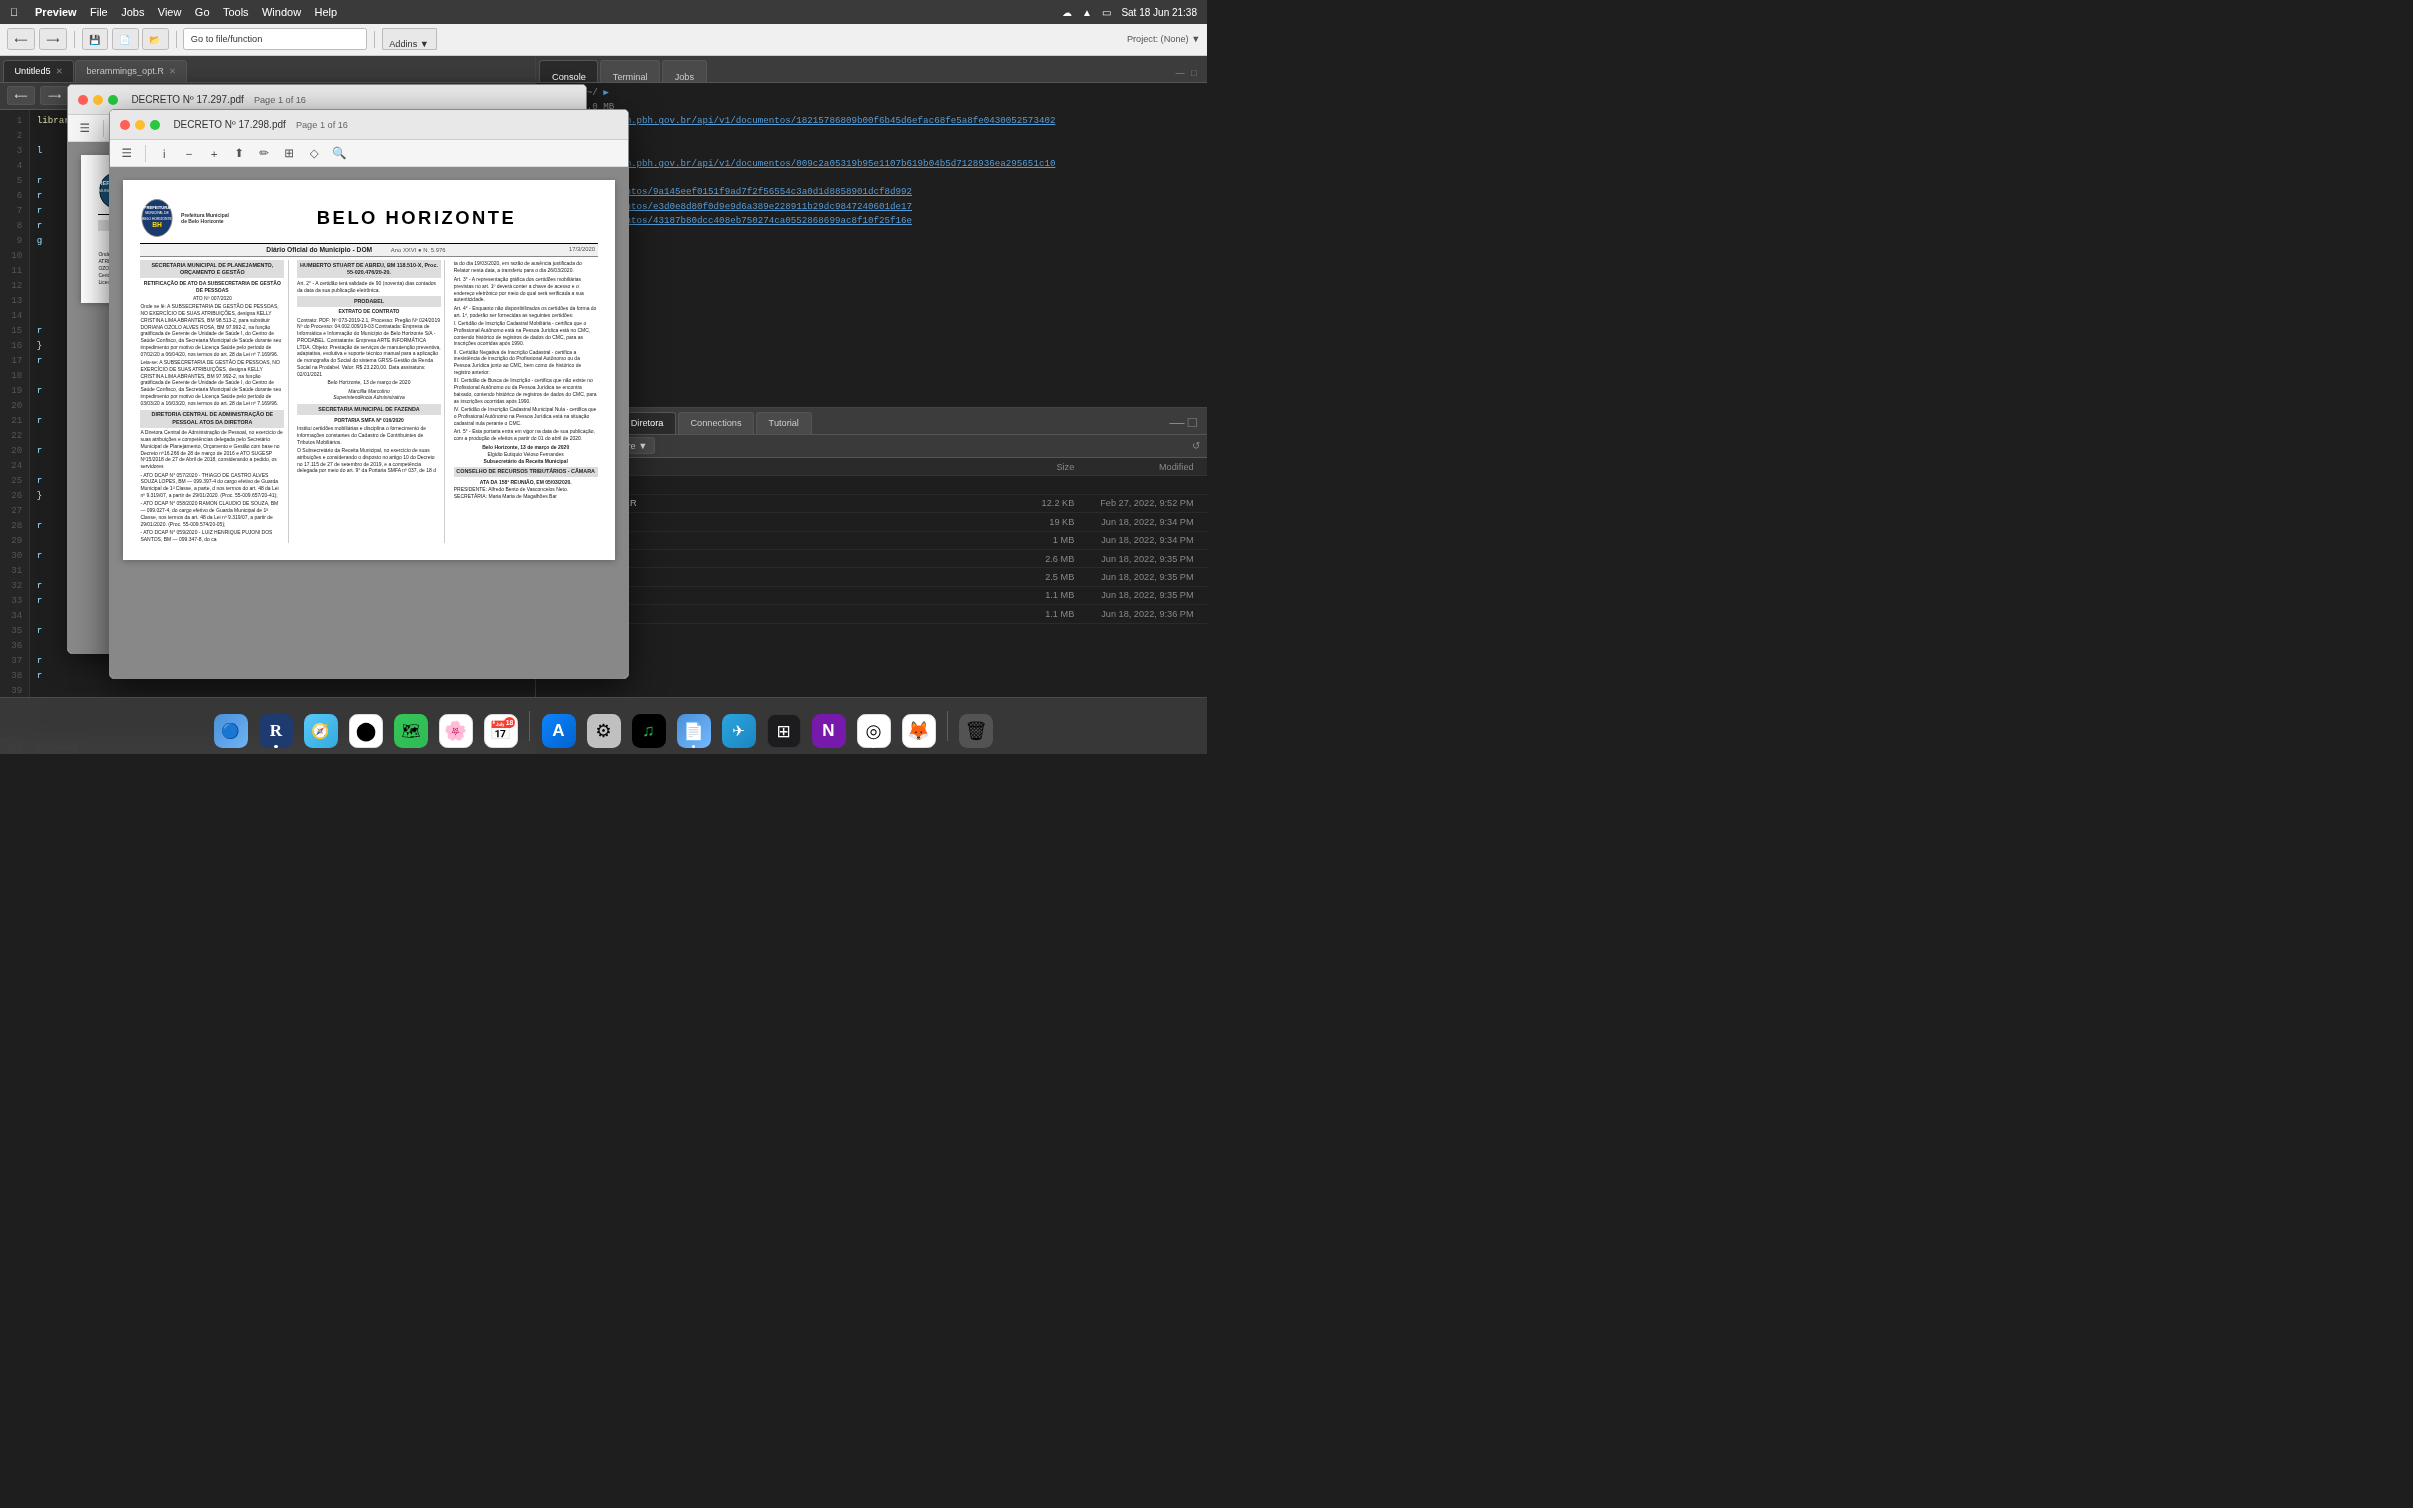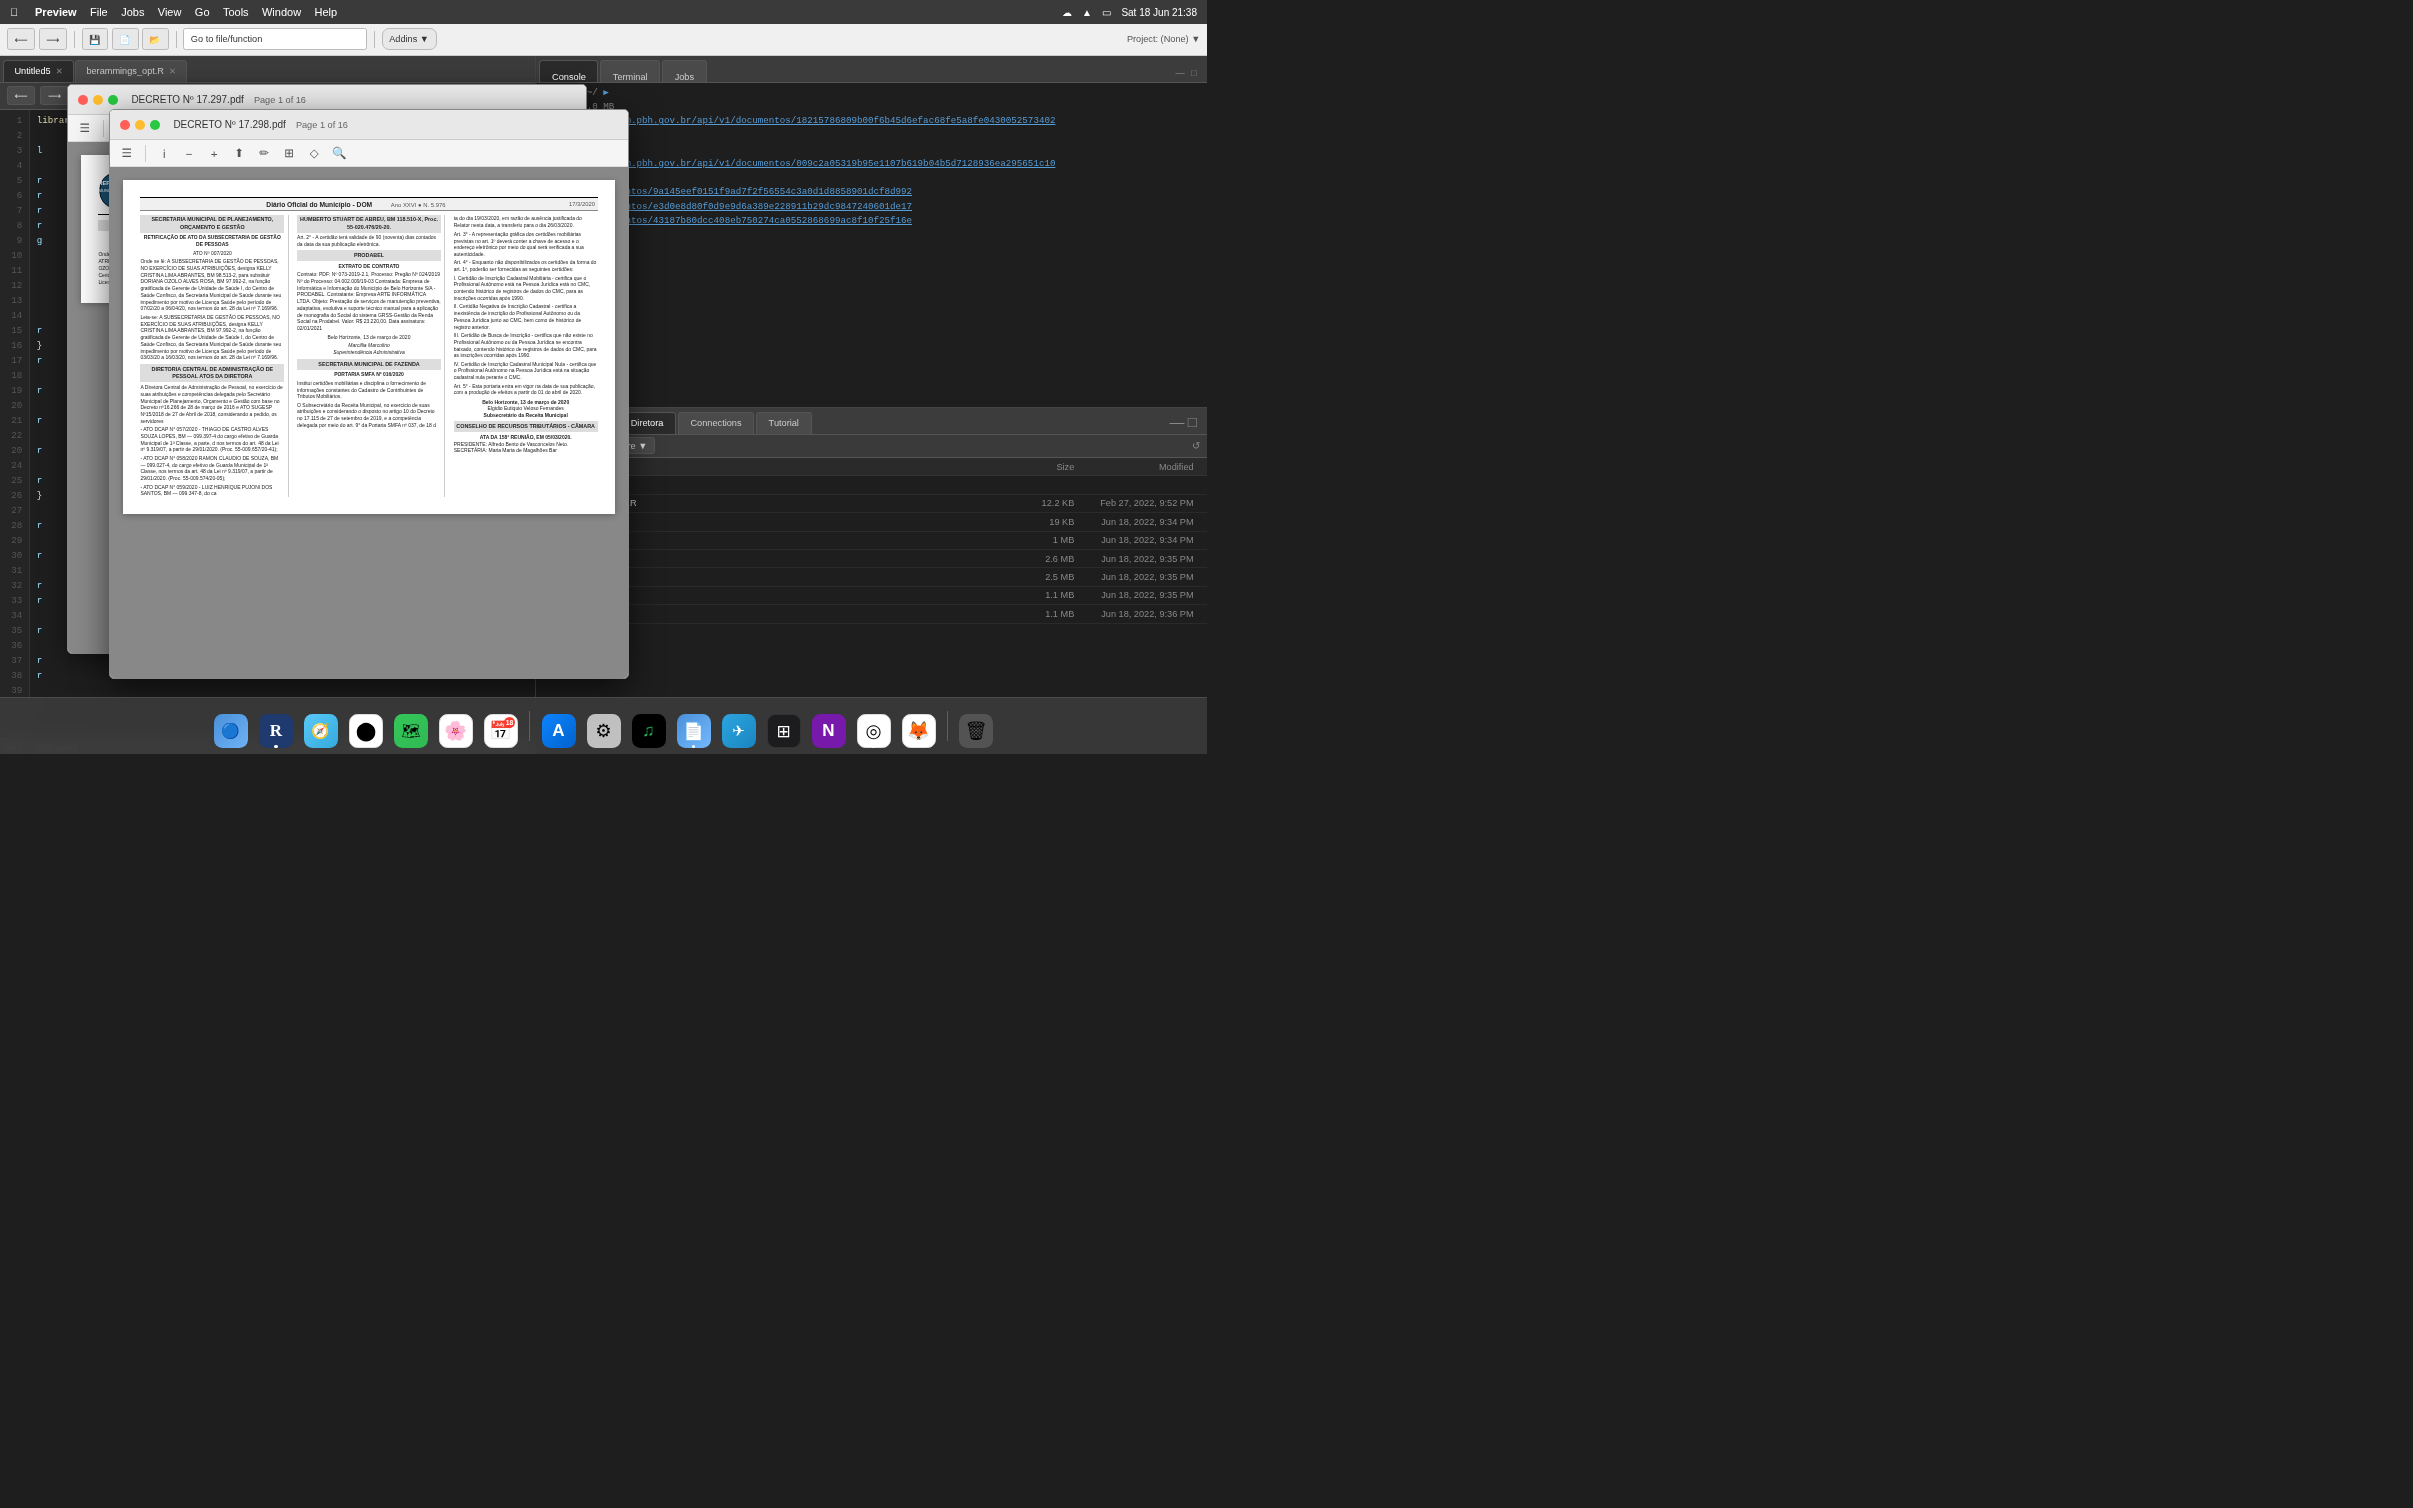--- a/index.html
+++ b/index.html
@@ -125,26 +125,26 @@
       font-size: 9.2px;
       color: #333;
       display: flex;
       align-items: center;
     }
     .addins-btn {
       height: 22px;
       padding: 0 6.7px;
       background: #e8e8e8;
       border: 0.8px solid #bbb;
-      border-radius: 7px;
+      border-radius: 1px;
       font-size: 9.2px;
       color: #333;
       cursor: pointer;
       display: flex;
-      align-items: center;
+      align-items: flex-end;
       gap: 3.4px;
     }
     .project-label {
       margin-left: auto;
       font-size: 9.2px;
       color: #555;
     }
 
     
     .main-content {
@@ -957,20 +957,36 @@
     <button class="pdf-tb-btn">+</button>
     <button class="pdf-tb-btn">⬆</button>
     <button class="pdf-tb-btn">✏</button>
     <button class="pdf-tb-btn">⊞</button>
     <button class="pdf-tb-btn">◇</button>
     <button class="pdf-tb-btn">🔍</button>
   </div>
   <div class="pdf-content">
     <div class="pdf-page">
 
+      <div style="display:flex;align-items:center;justify-content:center;margin-bottom:3.4px;gap:6.7px;">
+        <svg width="34" height="42" viewBox="0 0 40 50" style="font-size:7px">
+          <ellipse cx="20" cy="25" rx="18" ry="22" fill="#1a3a6e" stroke="#888" stroke-width="1"></ellipse>
+          <text x="20" y="14" text-anchor="middle" fill="white" font-size="5" font-weight="bold">PREFEITURA</text>
+          <text x="20" y="20" text-anchor="middle" fill="white" font-size="4">MUNICIPAL DE</text>
+          <text x="20" y="27" text-anchor="middle" fill="white" font-size="4">BELO HORIZONTE</text>
+          <text x="20" y="36" text-anchor="middle" fill="#ffd700" font-size="8" font-weight="bold">BH</text>
+        </svg>
+        <div>
+          <div style="font-size:5px;color:#333;font-weight:bold;">Prefeitura Municipal</div>
+          <div style="font-size:5px;color:#333;font-weight:bold;">de Belo Horizonte</div>
+        </div>
+        <div style="flex:1;text-align:center;">
+          <div style="font-size:18.4px;font-weight:900;letter-spacing:2.5px;color:#000;font-family:Arial Black,sans-serif">BELO HORIZONTE</div>
+        </div>
+      </div>
 
       <div style="text-align:center;background:#f0f0f0;padding:2.5px;margin-bottom:3.4px;border-top:1.7px solid #000;border-bottom:0.8px solid #888;">
         <span style="font-size:6.7px;font-weight:bold;">Diário Oficial do Município - DOM</span>
         <span style="font-size:5.9px;color:#555;margin-left:17px;">Ano XXVI  ●  N. 5.976</span>
         <span style="font-size:5.9px;color:#555;float:right;">17/3/2020</span>
       </div>
 
       <div style="display:flex;gap:5px;margin-top:3.4px;">
 
         <div style="flex:1;font-size:5px;line-height:1.35;color:#222;border-right:0.8px solid #ccc;padding-right:3.4px;">

